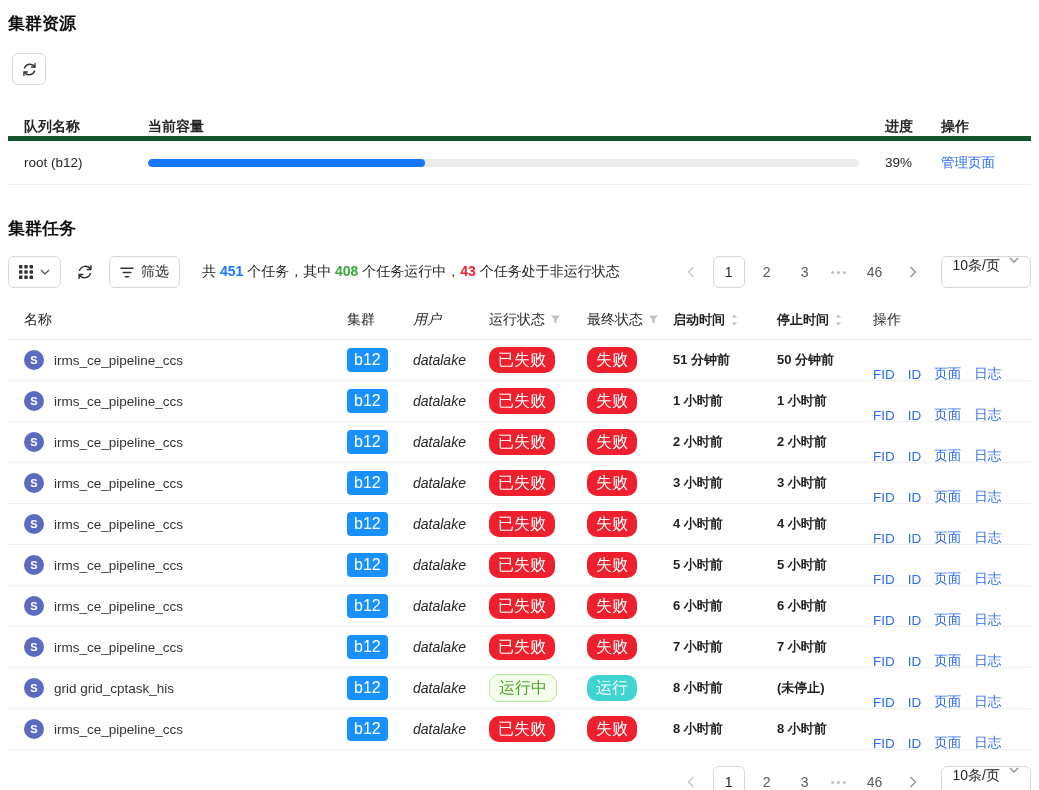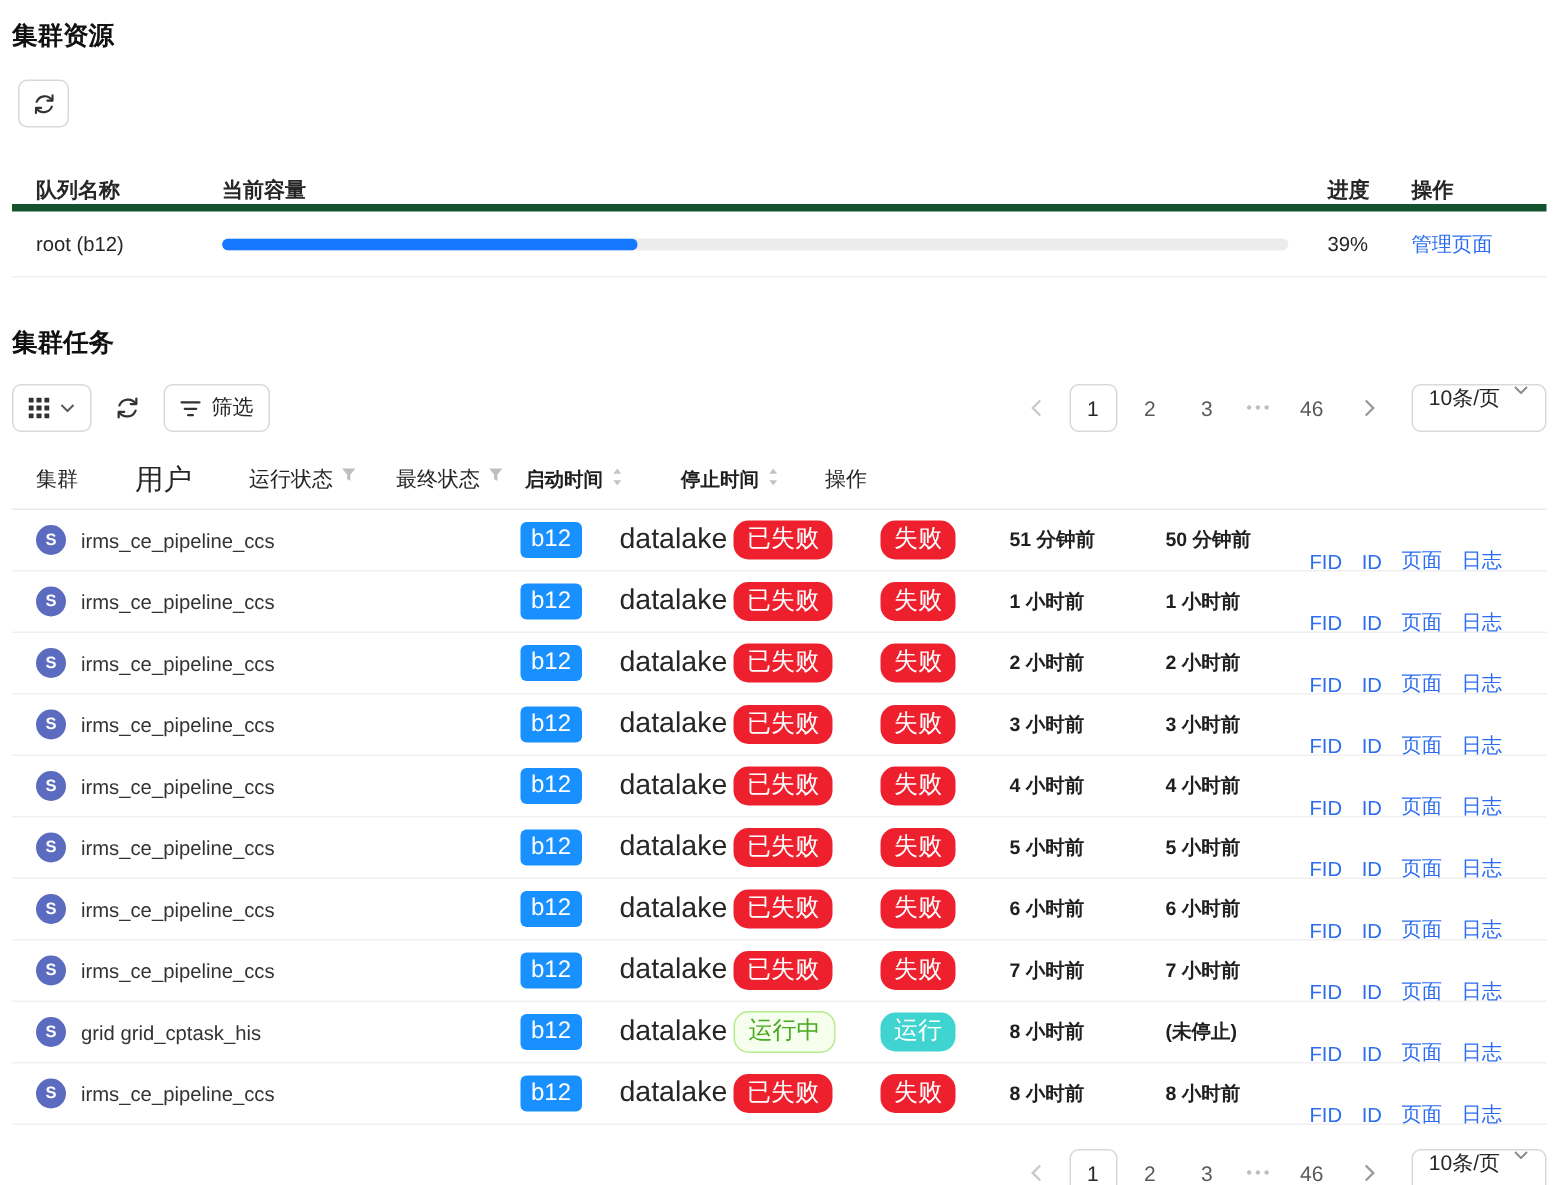--- a/index.html
+++ b/index.html
@@ -59,27 +59,27 @@
   }
 
   
   .task-table { margin-top: 12px; }
   .thead, .trow { display: flex; align-items: center; padding-left: 16px; padding-right: 6px; }
   .thead { height: 40px; border-bottom: 1px solid #e9e9e9; font-weight: 500; }
   .trow  { height: 41px; border-bottom: 1px solid #f0f0f0; }
   .c { display: flex; align-items: center; }
   .c.name    { flex: 1; gap: 10px; }
   .c.cluster { width: 66px; }
-  .c.user    { width: 76px; font-size: 19px; }
+  .c.user    { width: 76px; font-size: 14px; font-style: italic; }
   .c.run     { width: 98px; }
   .c.final   { width: 86px; }
   .c.start   { width: 104px; }
   .c.stop    { width: 96px; }
   .c.action  { width: 152px; gap: 13px; }
-  .hcell { display: inline-flex; gap: 5px; }
+  .hcell { display: inline-flex; align-items: center; gap: 5px; }
   .c.start, .c.stop { font-weight: 600; font-size: 13px; color: #1f1f1f; }
   .task-name { font-size: 13.5px; color: #333; }
   .avatar {
     width: 20px; height: 20px; border-radius: 50%; background: #5b6bbf; color: #fff;
     font-size: 11px; font-weight: 700; display: inline-flex; align-items: center;
     justify-content: center; flex: none;
   }
   .tag { background: #1890ff; color: #fff; font-size: 16px; border-radius: 4px; padding: 2px 7px; line-height: 1.25; }
   .badge { font-size: 16px; border-radius: 10px; padding: 3px 9px; line-height: 1.25; display: inline-block; white-space: nowrap; }
   .badge.red   { background: #ee202e; color: #fff; }
@@ -164,20 +164,23 @@
       <svg width="14" height="11" viewBox="0 0 14 11">
         <g stroke="#333" stroke-width="1.5" stroke-linecap="round">
           <line x1="1" y1="1.2" x2="13" y2="1.2"></line>
           <line x1="3.2" y1="5.5" x2="10.8" y2="5.5"></line>
           <line x1="5.4" y1="9.8" x2="8.6" y2="9.8"></line>
         </g>
       </svg>
       <span>筛选</span>
     </button>
 
+    <div class="summary">
+      <span>共 </span><b class="n-blue">451</b><span> 个任务，其中 </span><b class="n-green">408</b><span> 个任务运行中，</span><b class="n-red">43</b><span> 个任务处于非运行状态</span>
+    </div>
 
     <div class="pagination">
       <span class="pg-btn">
         <svg width="8" height="12" viewBox="0 0 8 12">
             <path d="M6.5 1L1.5 6l5 5" fill="none" stroke="#c9c9c9" stroke-width="1.6"></path>
           </svg>
       </span>
       <span class="pg-num active">1</span>
       <span class="pg-num">2</span>
       <span class="pg-num">3</span>
@@ -192,20 +195,23 @@
         <span>10条/页</span>
         <svg width="10" height="6" viewBox="0 0 10 6">
             <path d="M1 1l4 4 4-4" fill="none" stroke="#8c8c8c" stroke-width="1.3"></path>
           </svg>
       </span>
     </div>
   </div>
 
   <div class="task-table">
     <div class="thead">
+      <div class="c name">
+          <span>名称</span>
+        </div>
       <div class="c cluster">
           <span>集群</span>
         </div>
       <div class="c user">
           <span>用户</span>
         </div>
       <div class="c run">
         <span class="hcell">
           <span>运行状态</span>
           <svg width="11" height="11" viewBox="0 0 12 12">

